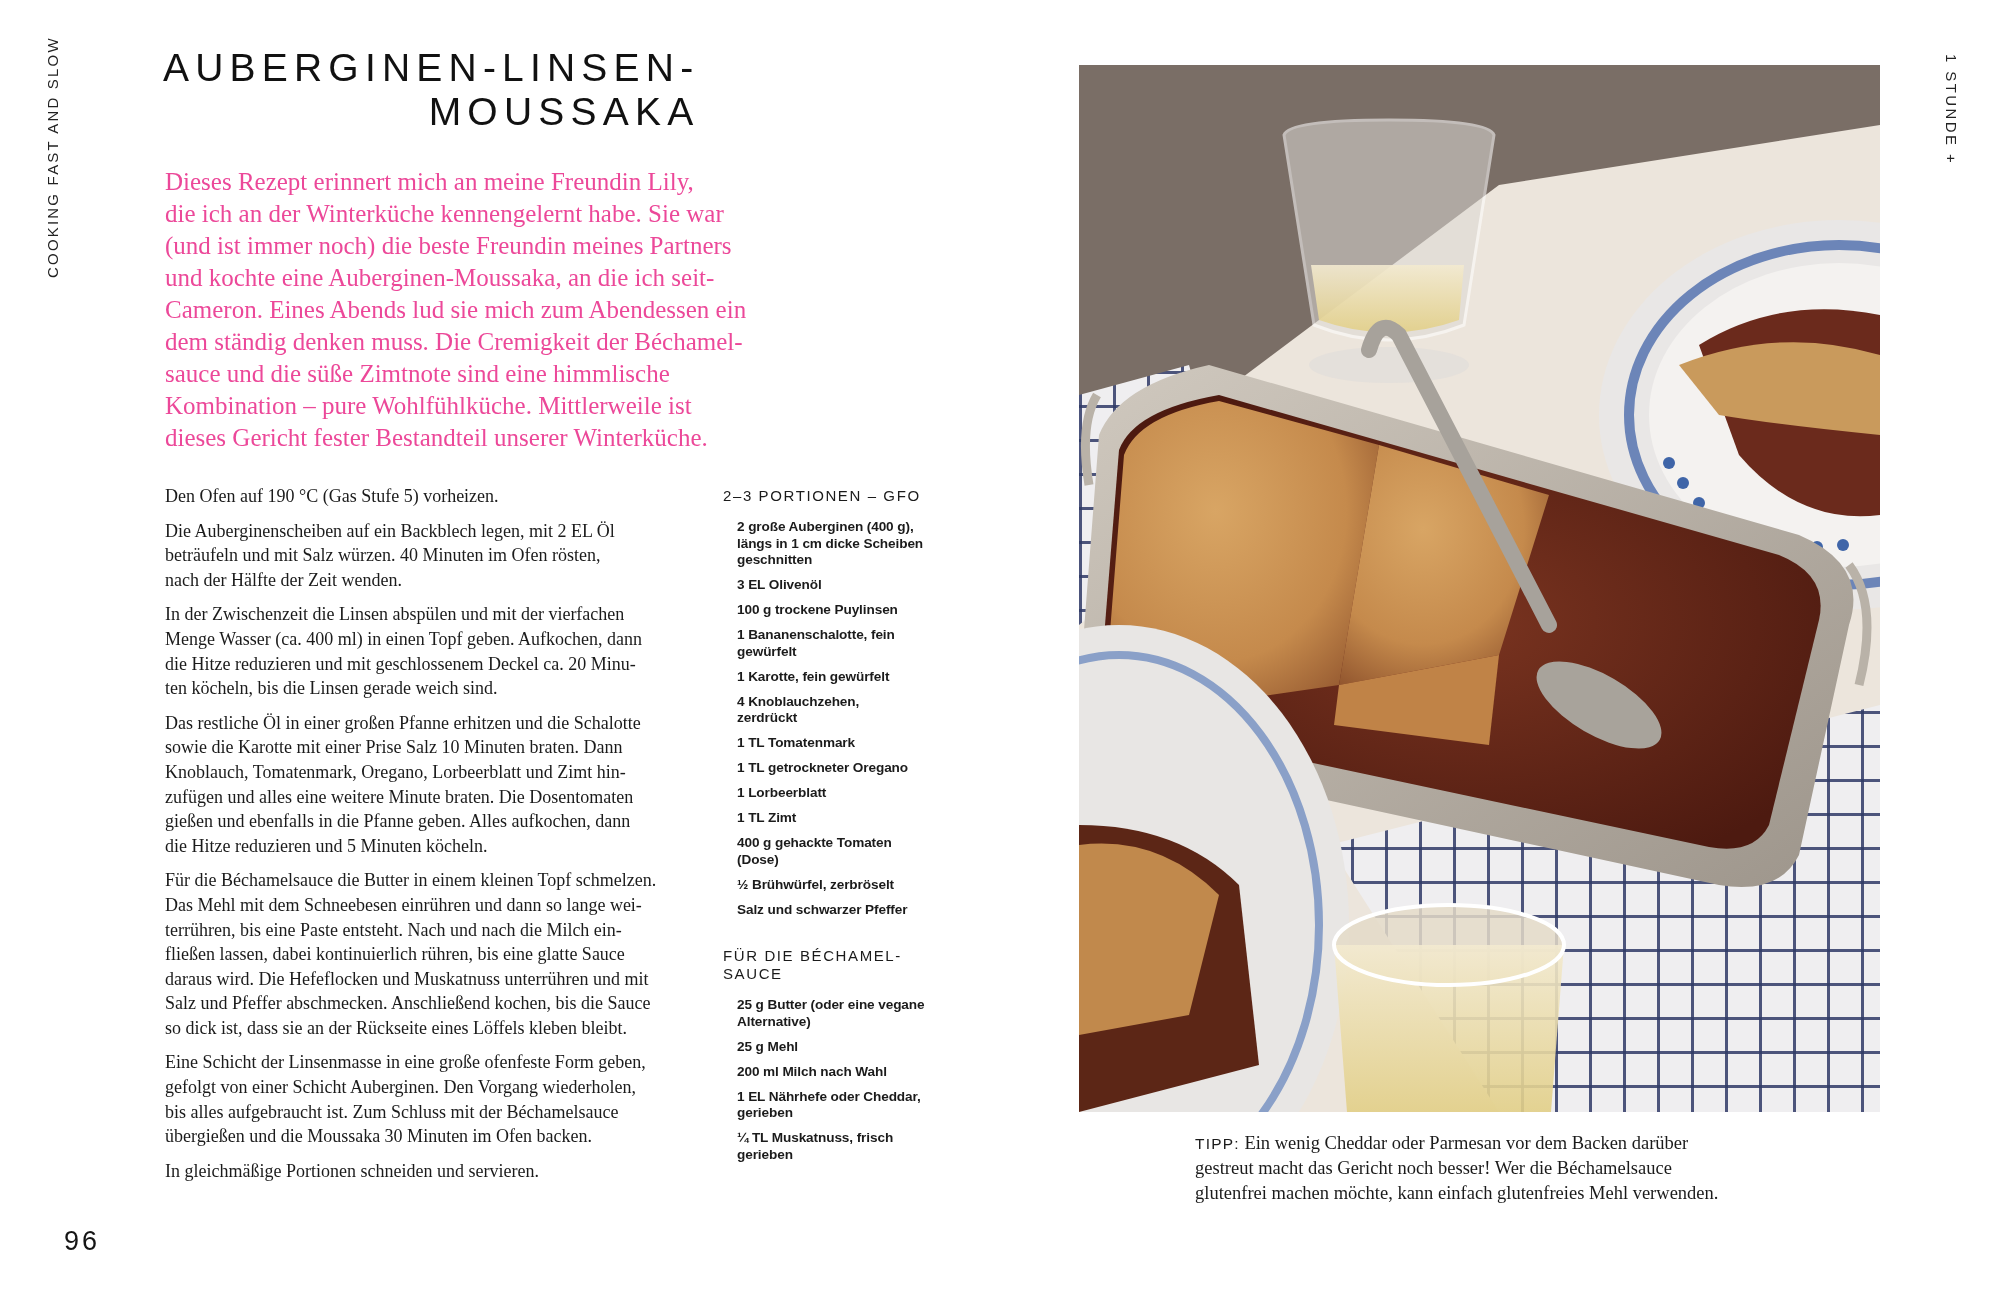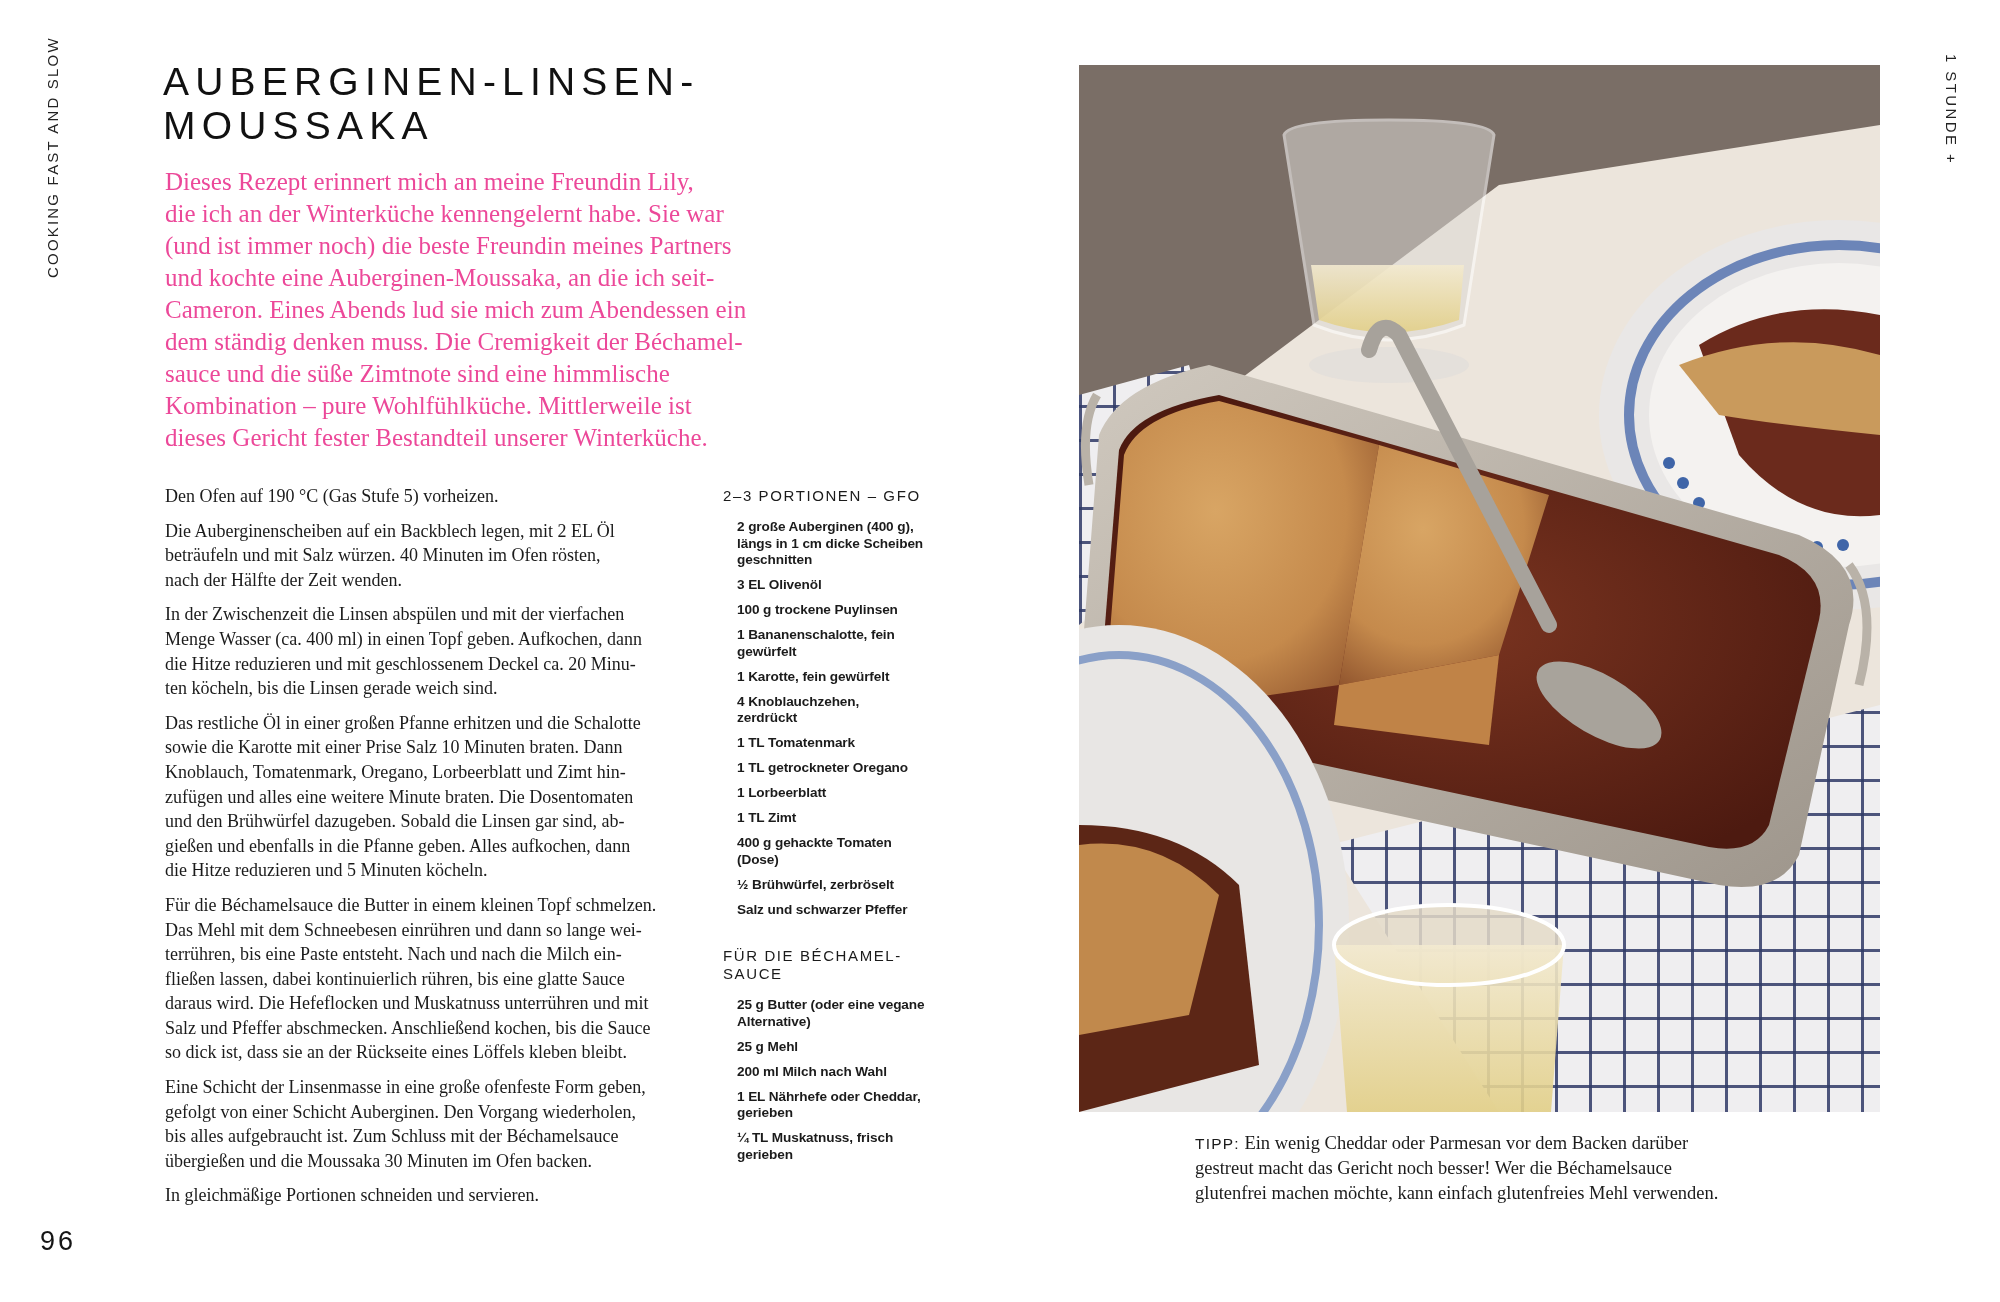--- a/index.html
+++ b/index.html
@@ -19,24 +19,24 @@
   }
   .side-label-right {
     left: 1960px; top: 54px;
     transform-origin: 0 0; transform: rotate(90deg);
     font-family: "Liberation Sans", sans-serif;
     font-size: 15px; letter-spacing: 2.4px; color: #222;
     white-space: nowrap;
   }
 
   .title {
-    left: 163px; top: 60px; margin: 0;
+    left: 163px; top: 46px; margin: 0;
     font-family: "Liberation Sans", sans-serif;
     font-weight: normal; font-size: 39px; line-height: 44px;
-    letter-spacing: 6.2px; color: #111;
+    letter-spacing: 6.2px; color: #111; text-align: right;
   }
   .title span { display: block; }
 
   .intro {
     left: 165px; top: 166px; width: 670px; margin: 0;
     font-size: 25px; line-height: 32px; color: #ec4899;
   }
   .intro span { display: block; white-space: nowrap; }
 
   .method {
@@ -71,21 +71,21 @@
     left: 1195px; top: 1131px; width: 640px;
     font-size: 18.5px; line-height: 25px; color: #1b1b1b;
   }
   .tip span.line { display: block; white-space: nowrap; }
   .tip .tip-label {
     font-family: "Liberation Sans", sans-serif; font-size: 15.5px;
     letter-spacing: 1.2px;
   }
 
   .page-number {
-    left: 40px; top: 1226px;
+    left: 64px; top: 1226px;
     font-family: "Liberation Sans", sans-serif;
     font-size: 27px; letter-spacing: 3px; color: #151515;
   }
 </style>
 </head>
 <body>
 
 <div class="abs side-label-left">COOKING FAST AND SLOW</div>
 <div class="abs side-label-right">1 STUNDE +</div>
 
@@ -119,21 +119,20 @@
     <span>In der Zwischenzeit die Linsen abspülen und mit der vierfachen</span>
     <span>Menge Wasser (ca. 400 ml) in einen Topf geben. Aufkochen, dann</span>
     <span>die Hitze reduzieren und mit geschlossenem Deckel ca. 20 Minu-</span>
     <span>ten köcheln, bis die Linsen gerade weich sind.</span>
   </p>
   <p>
     <span>Das restliche Öl in einer großen Pfanne erhitzen und die Schalotte</span>
     <span>sowie die Karotte mit einer Prise Salz 10 Minuten braten. Dann</span>
     <span>Knoblauch, Tomatenmark, Oregano, Lorbeerblatt und Zimt hin-</span>
     <span>zufügen und alles eine weitere Minute braten. Die Dosentomaten</span>
-    <span>und den Brühwürfel dazugeben. Sobald die Linsen gar sind, ab-</span>
     <span>gießen und ebenfalls in die Pfanne geben. Alles aufkochen, dann</span>
     <span>die Hitze reduzieren und 5 Minuten köcheln.</span>
   </p>
   <p>
     <span>Für die Béchamelsauce die Butter in einem kleinen Topf schmelzen.</span>
     <span>Das Mehl mit dem Schneebesen einrühren und dann so lange wei-</span>
     <span>terrühren, bis eine Paste entsteht. Nach und nach die Milch ein-</span>
     <span>fließen lassen, dabei kontinuierlich rühren, bis eine glatte Sauce</span>
     <span>daraus wird. Die Hefeflocken und Muskatnuss unterrühren und mit</span>
     <span>Salz und Pfeffer abschmecken. Anschließend kochen, bis die Sauce</span>

